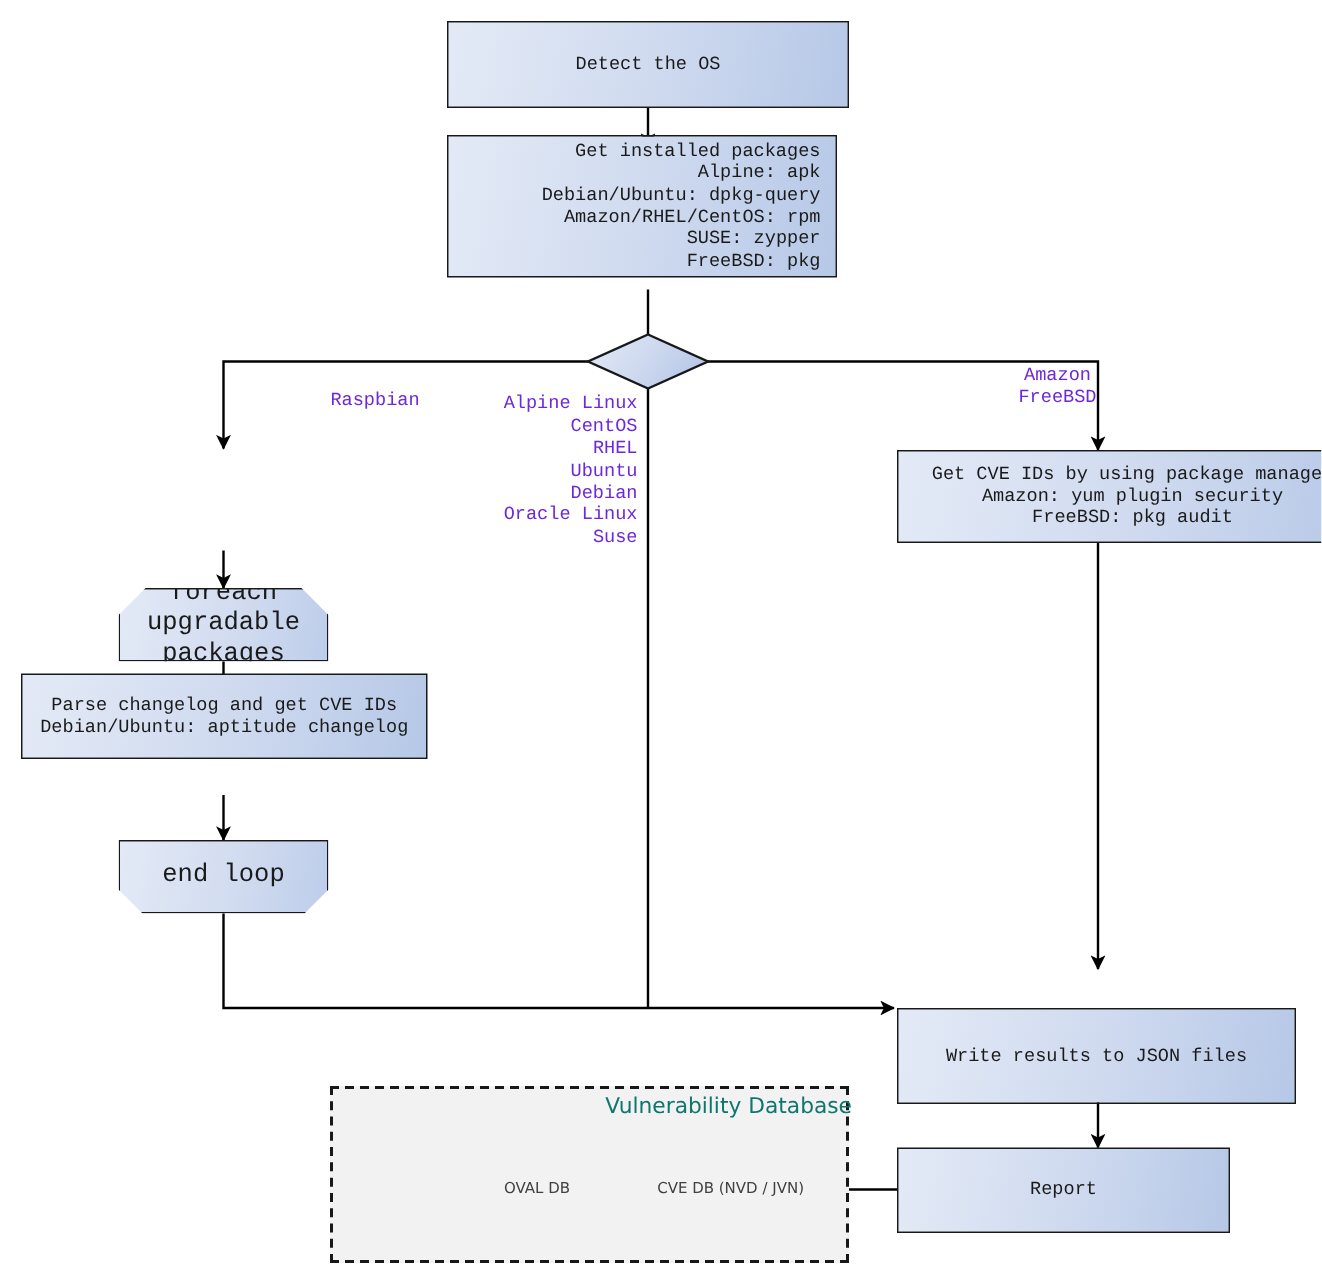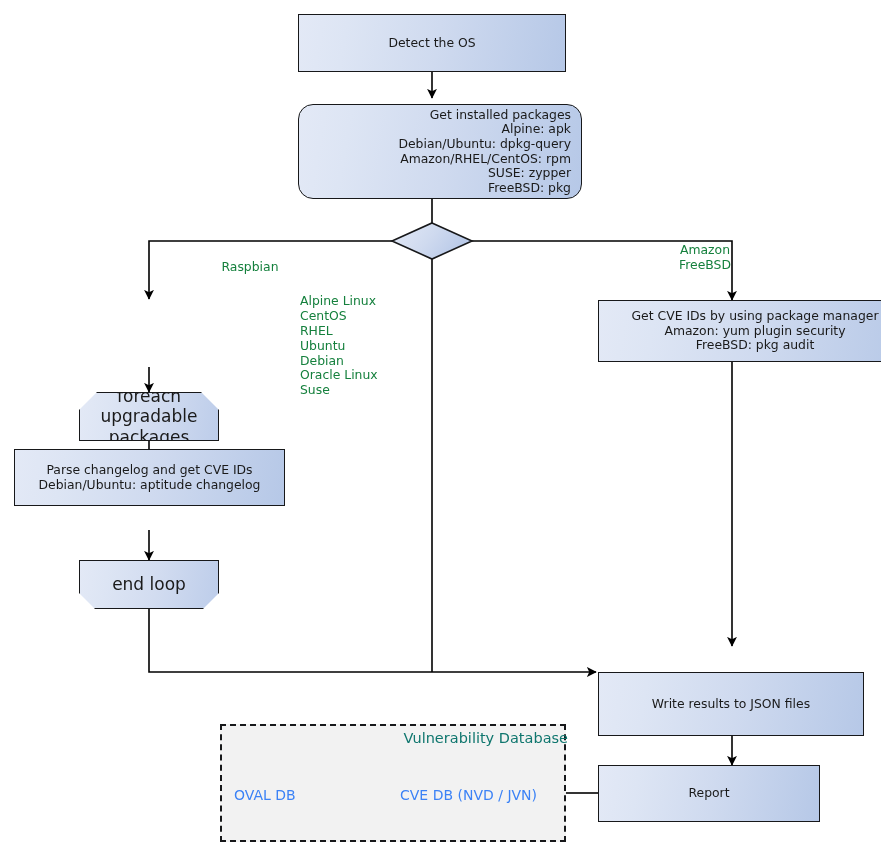--- a/index.html
+++ b/index.html
@@ -28,20 +28,21 @@
   }
   .node {
     position: absolute;
     box-sizing: border-box;
     display: flex;
     align-items: center;
     justify-content: center;
     color: #1a1a1a;
     line-height: 1.18;
     white-space: pre-line;
+    font-family: Liberation Mono, monospace;
   }
   .proc {
     border: 1.6px solid #17181a;
     background: linear-gradient(100deg, #e3e9f6 0%, #dde5f4 18%, #cfdaef 52%, #b6c8e7 100%);
     text-align: center;
     font-size: 12.4px;
   }
   .proc.ralign {
     justify-content: flex-end;
     text-align: right;
@@ -57,44 +58,45 @@
     border-radius: 16px 16px 0 0;
     clip-path: polygon(0 18px, 18px 0, calc(100% - 18px) 0, 100% 18px, 100% 100%, 0 100%);
     border-radius: 0;
   }
   .loopend {
     clip-path: polygon(0 0, 100% 0, 100% calc(100% - 16px), calc(100% - 16px) 100%, 16px 100%, 0 calc(100% - 16px));
   }
   .labelblock {
     position: absolute;
     font-size: 12.4px;
-    color: #15803d;
+    color: #6d28d9;
     line-height: 1.2;
     white-space: pre-line;
-  }
-  .labelblock.r { text-align: left; margin-top: 32px; }
+    font-family: Liberation Mono, monospace;
+  }
+  .labelblock.r { text-align: right; }
   .labelblock.c { text-align: center; }
   .group {
     position: absolute;
     box-sizing: border-box;
     border: 2px dashed #17181a;
     background: #f2f2f2;
   }
   .group-title {
     position: absolute;
     font-size: 14.5px;
     color: #0f766e;
     text-align: right;
     white-space: nowrap;
   }
   .db-label {
     position: absolute;
-    font-size: 14px;
-    color: #3b82f6;
-    text-align: left;
+    font-size: 10px;
+    color: #404040;
+    text-align: right;
     white-space: nowrap;
   }
 </style>
 </head>
 <body>
 
 <div id="canvas">
 
   <svg class="edges" viewBox="0 0 881 857">
     <defs>
@@ -153,21 +155,21 @@
     </g>
 
     <g>
       <path d="M 400 775 L 400 812 A 68 12 0 0 0 536 812 L 536 775 Z" fill="url(#cyl)" stroke="#17181a" stroke-width="1.5"></path>
       <ellipse cx="468" cy="775" rx="68" ry="12" fill="url(#cyltop)" stroke="#17181a" stroke-width="1.5"></ellipse>
     </g>
   </svg>
 
   <div class="node proc" style="left:298px; top:14px; width:268px; height:58px;">Detect the OS</div>
 
-  <div class="node proc ralign" style="left:298px; top:104px; width:284px; height:95px;border-radius:15px;">Get installed packages
+  <div class="node proc ralign" style="left:298px; top:90px; width:260px; height:95px;">Get installed packages
 Alpine: apk
 Debian/Ubuntu: dpkg-query
 Amazon/RHEL/CentOS: rpm
 SUSE: zypper
 FreeBSD: pkg</div>
 
 
   <div class="node loopstart" style="left:79px; top:392px; width:140px; height:49px;">foreach
 upgradable  packages</div>
 

